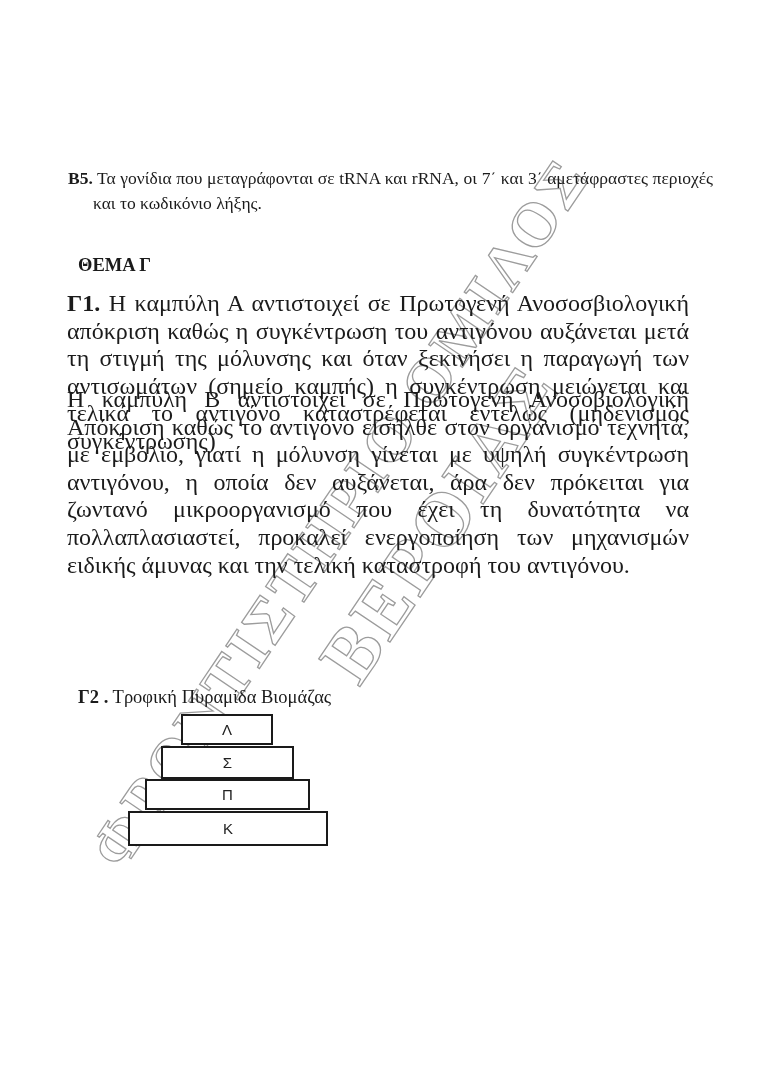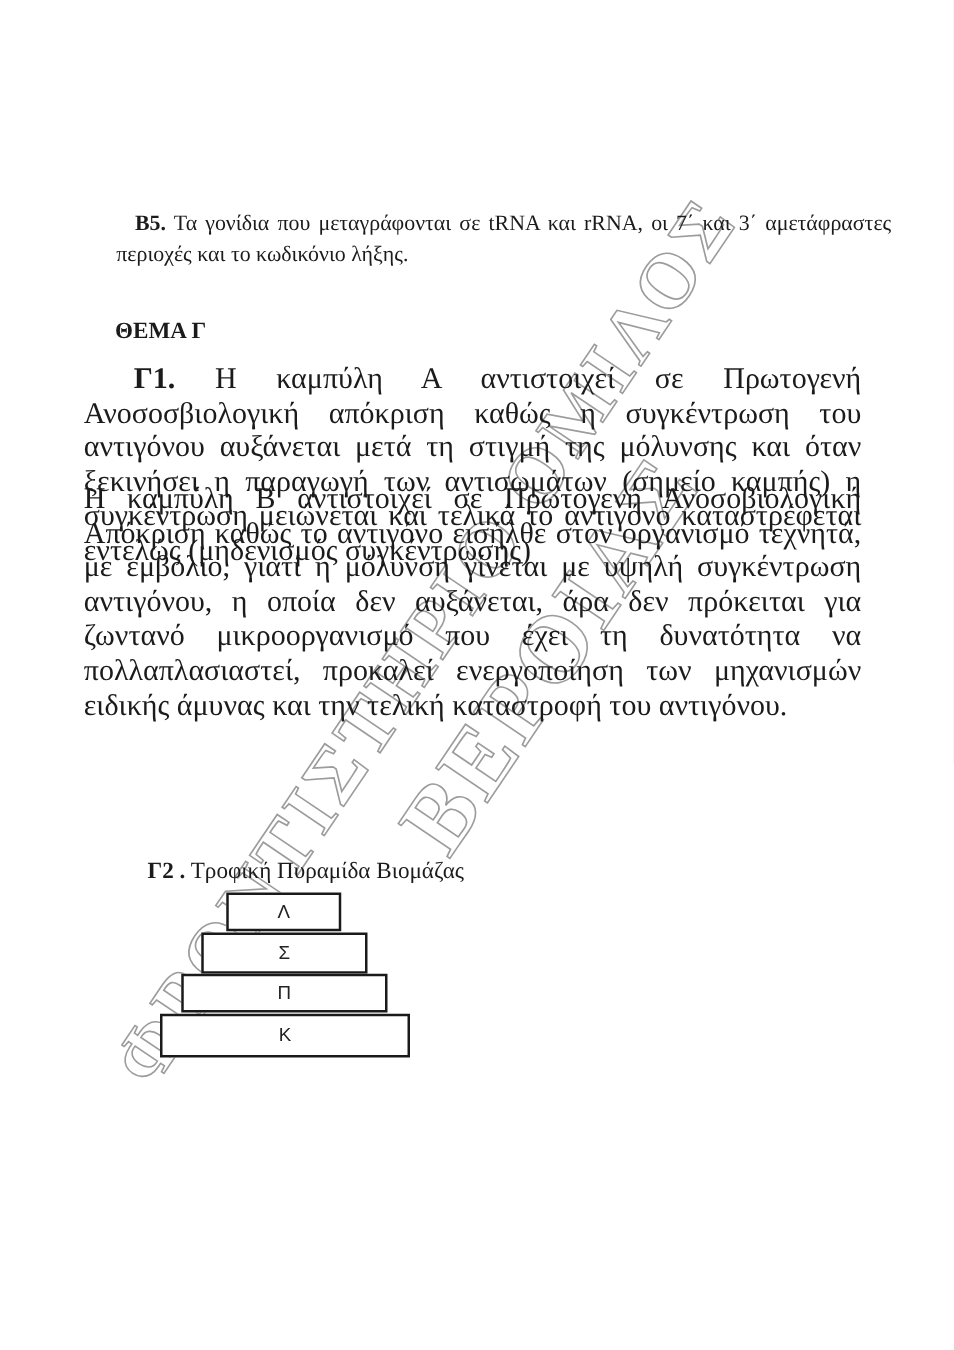--- a/index.html
+++ b/index.html
@@ -23,21 +23,21 @@
     line-height:24.5px;
   }
   .para.wide{
     font-size:24px;
     line-height:27.6px;
   }
   .hang{
     padding-left:25px;
     text-indent:-25px;
   }
-  .bold{font-weight:bold;margin-left:40px;}
+  .bold{font-weight:bold;}
   .heading{
     position:absolute;
     font-weight:bold;
     font-size:18.5px;
   }
   .g2line{
     position:absolute;
     font-size:18.5px;
     text-align:right;
   }
@@ -69,21 +69,21 @@
   </svg>
 
   <div class="content">
 
 
     <div class="para hang" style="left:68px;top:166px;width:620px;">
       <span class="bold">Β5.</span>
       <span>Τα γονίδια που μεταγράφονται σε tRNA και rRNA, οι 7΄ και 3΄ αμετάφραστες περιοχές και το κωδικόνιο λήξης.</span>
     </div>
 
-    <div class="heading" style="left:92px;top:255px;">ΘΕΜΑ Γ</div>
+    <div class="heading" style="left:78px;top:255px;">ΘΕΜΑ Γ</div>
 
     <div class="para wide" style="left:67px;top:290px;width:622px;">
       <span class="bold">Γ1.</span>
       <span>Η καμπύλη Α αντιστοιχεί σε Πρωτογενή Ανοσοσβιολογική απόκριση καθώς η συγκέντρωση του αντιγόνου αυξάνεται μετά τη στιγμή της μόλυνσης  και όταν ξεκινήσει η παραγωγή των αντισωμάτων (σημείο καμπής) η συγκέντρωση μειώνεται και τελικά το αντιγόνο καταστρέφεται εντελώς (μηδενισμός συγκέντρωσης)</span>
     </div>
 
     <div class="para wide" style="left:67px;top:386px;width:622px;">
       <span>Η καμπύλη Β αντιστοιχεί σε Πρωτογενή Ανοσοβιολογική Απόκριση καθώς το αντιγόνο εισήλθε στον οργανισμό τεχνητά, με εμβόλιο, γιατί  η μόλυνση γίνεται με υψηλή συγκέντρωση αντιγόνου, η οποία δεν αυξάνεται, άρα δεν πρόκειται για ζωντανό μικροοργανισμό που έχει τη δυνατότητα να πολλαπλασιαστεί, προκαλεί ενεργοποίηση των μηχανισμών ειδικής άμυνας και την τελική καταστροφή του αντιγόνου.</span>
     </div>
 

